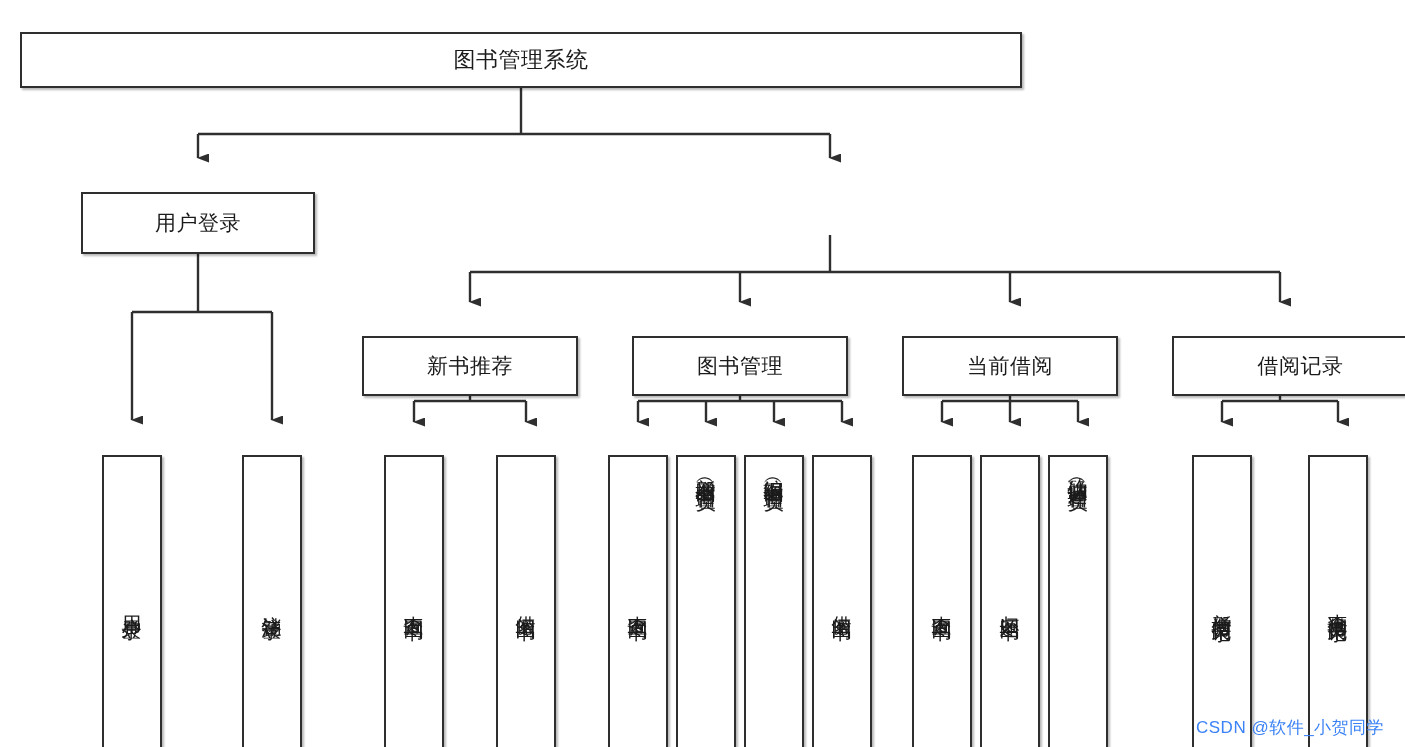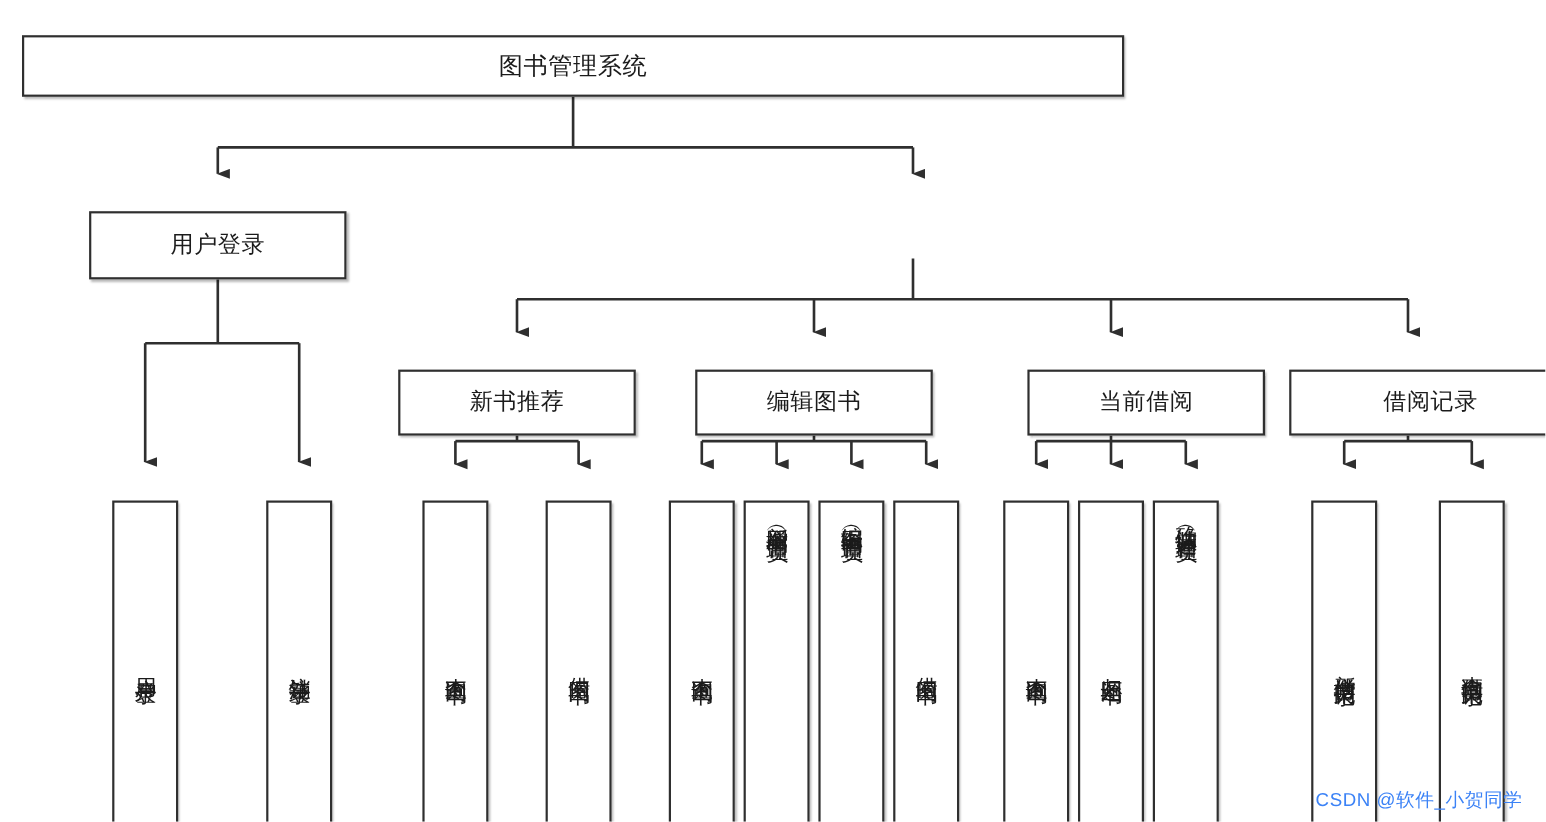--- a/index.html
+++ b/index.html
@@ -133,24 +133,24 @@
   <div class="node horizontal" style="left:81px; top:172px; width:234px; height:62px;">
     <span>用户登录</span>
   </div>
 
 
   <div class="node horizontal" style="left:362px; top:316px; width:216px; height:60px;align-items:center;">
     <span>新书推荐</span>
   </div>
 
   <div class="node horizontal" style="left:632px; top:316px; width:216px; height:60px;">
-    <span>编辑图书</span>
-  </div>
-
-  <div class="node horizontal" style="left:934px; top:316px; width:216px; height:60px;">
+    <span>图书管理</span>
+  </div>
+
+  <div class="node horizontal" style="left:902px; top:316px; width:216px; height:60px;">
     <span>当前借阅</span>
   </div>
 
   <div class="node horizontal" style="left:1172px; top:316px; width:257px; height:60px;">
     <span>借阅记录</span>
   </div>
 
   <div class="node vertical centered" style="left:102px; top:435px; width:60px; height:298px;">
     <span class="vtext">用户登录</span>
   </div>

